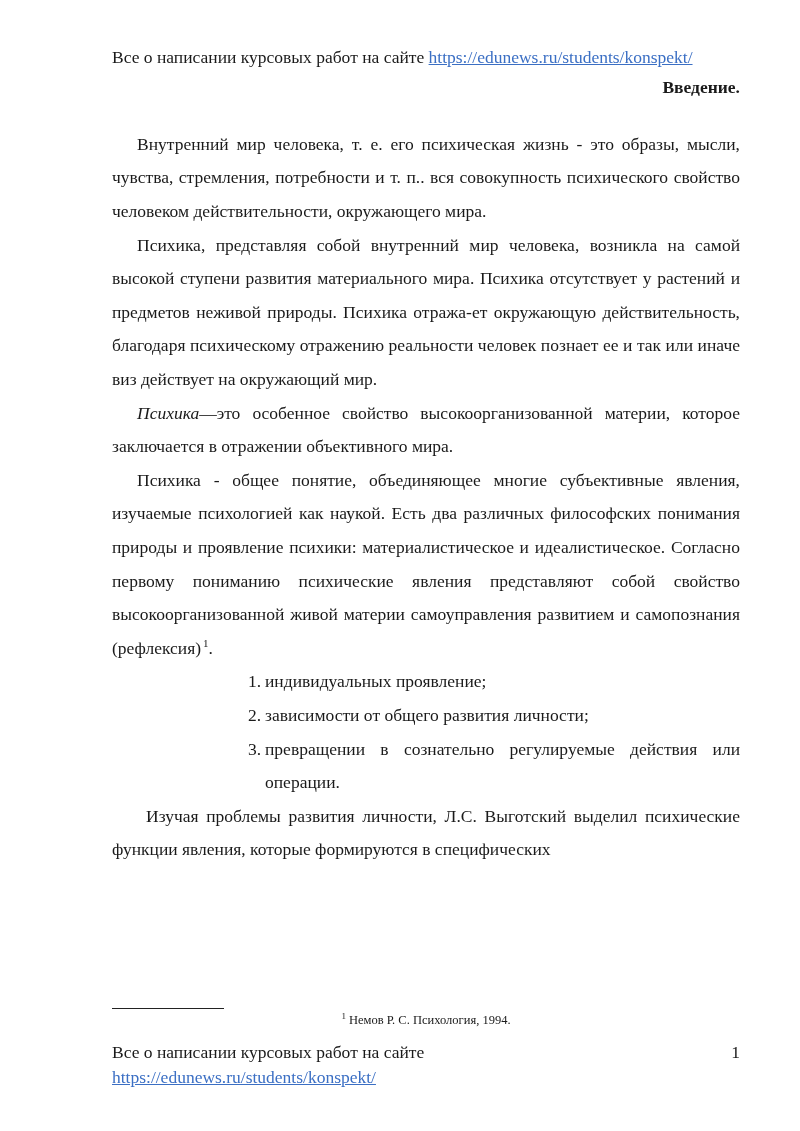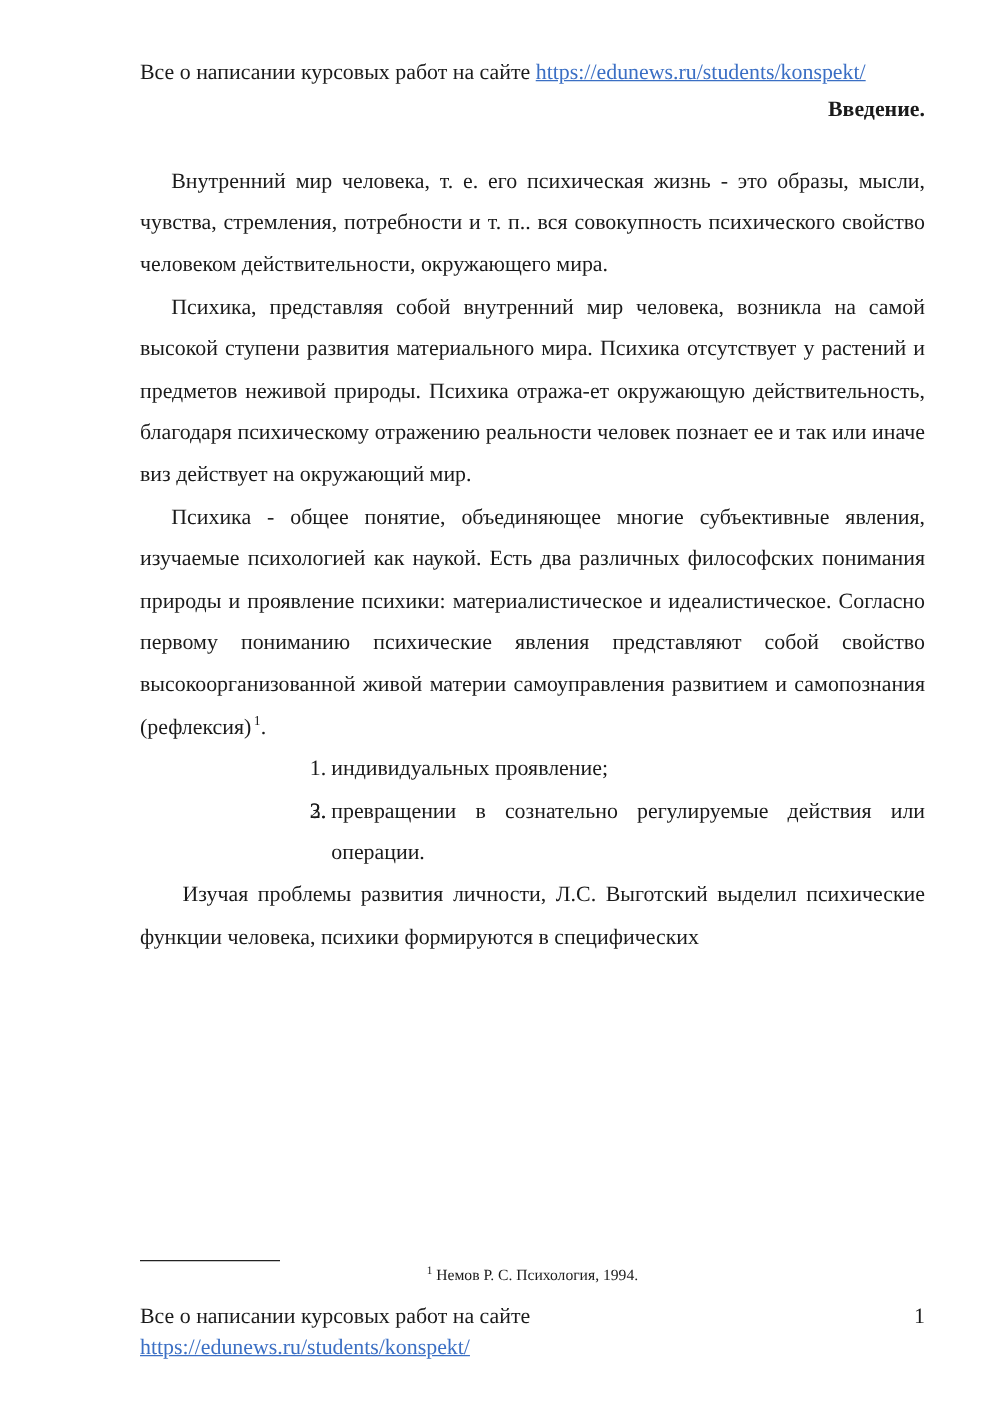--- a/index.html
+++ b/index.html
@@ -149,37 +149,38 @@
     </div>
 
     <div class="doc-heading">Введение.</div>
 
     <div class="spacer-after-heading"></div>
 
     <p class="body-par">Внутренний мир человека, т. е. его психическая жизнь - это образы, мысли, чувства, стремления, потребности и т. п.. вся совокупность психического свойство человеком действительности, окружающего мира.</p>
 
     <p class="body-par">Психика, представляя собой внутренний мир человека, возникла на самой высокой ступени развития материального мира. Психика отсутствует у растений и предметов неживой природы. Психика отража-ет окружающую действительность, благодаря психическому отражению реальности человек познает ее и так или иначе виз действует на окружающий мир.</p>
 
+    <p class="body-par"><span class="italic">Психика</span><span>—это особенное свойство высокоорганизованной материи, которое заключается в отражении объективного мира.</span></p>
 
     <p class="body-par"><span>Психика - общее понятие, объединяющее многие субъективные явления, изучаемые психологией как наукой. Есть два различных философских понимания природы и проявление психики: материалистическое и идеалистическое. Согласно первому пониманию психические явления представляют собой свойство высокоорганизованной живой материи самоуправления развитием и самопознания (рефлексия)</span><sup class="fn-ref">1</sup><span>.</span></p>
 
 
     <ol class="num-list">
       <li>
         <span class="num">1.</span><span>индивидуальных проявление;</span>
       </li>
       <li>
-        <span class="num">2.</span>
+        <span class="num">2.</span><span>зависимости от общего развития личности;</span>
       </li>
       <li>
         <span class="num">3.</span><span>превращении в сознательно регулируемые действия или операции.</span>
       </li>
     </ol>
 
-    <p class="body-par indent-wide">Изучая проблемы развития личности, Л.С. Выготский выделил психические функции человека, психики формируются в специфических</p>
+    <p class="body-par indent-wide">Изучая проблемы развития личности, Л.С. Выготский выделил психические функции явления, которые формируются в специфических</p>
 
   </div>
 
   <div class="footnote-area">
     <div class="footnote-rule"></div>
     <p class="footnote-text"><sup>1</sup><span>Немов Р. С. Психология, 1994.</span></p>
   </div>
 
   <div class="footer">
     <div class="footer-row">

